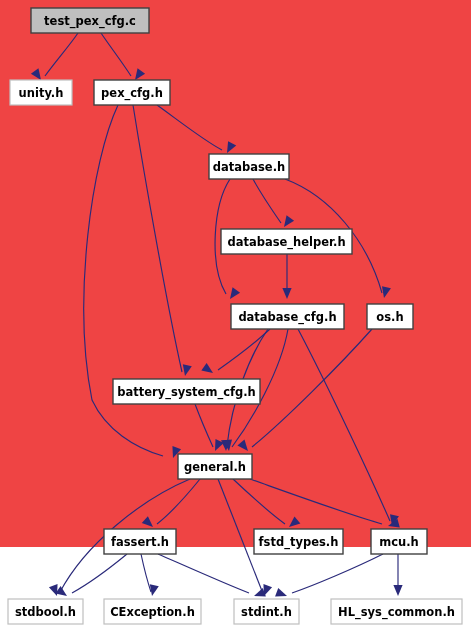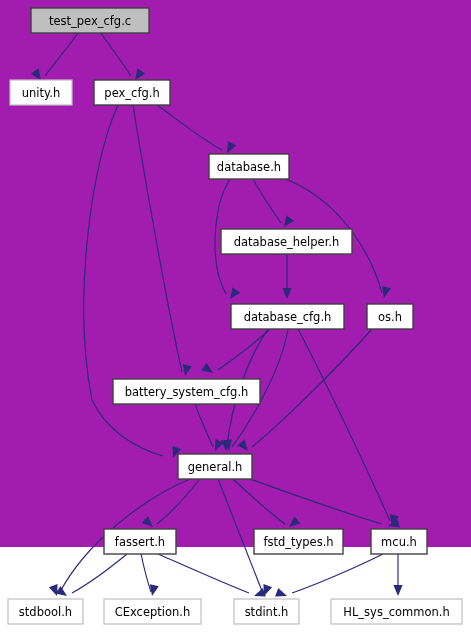--- a/index.html
+++ b/index.html
@@ -10,21 +10,22 @@
   body {
     width: 471px;
     height: 635px;
     font-family: "DejaVu Sans", sans-serif;
     overflow: hidden;
   }
   #graph-root {
     position: relative;
     width: 471px;
     height: 547px;
-    background: #a21caf;
+    background: #ef4444;
+    font-weight: bold;
   }
   svg#dep-graph {
     display: block;
     width: 471px;
     height: 635px;
   }
   .node-box {
     stroke-width: 1;
   }
   .node-box.internal {

